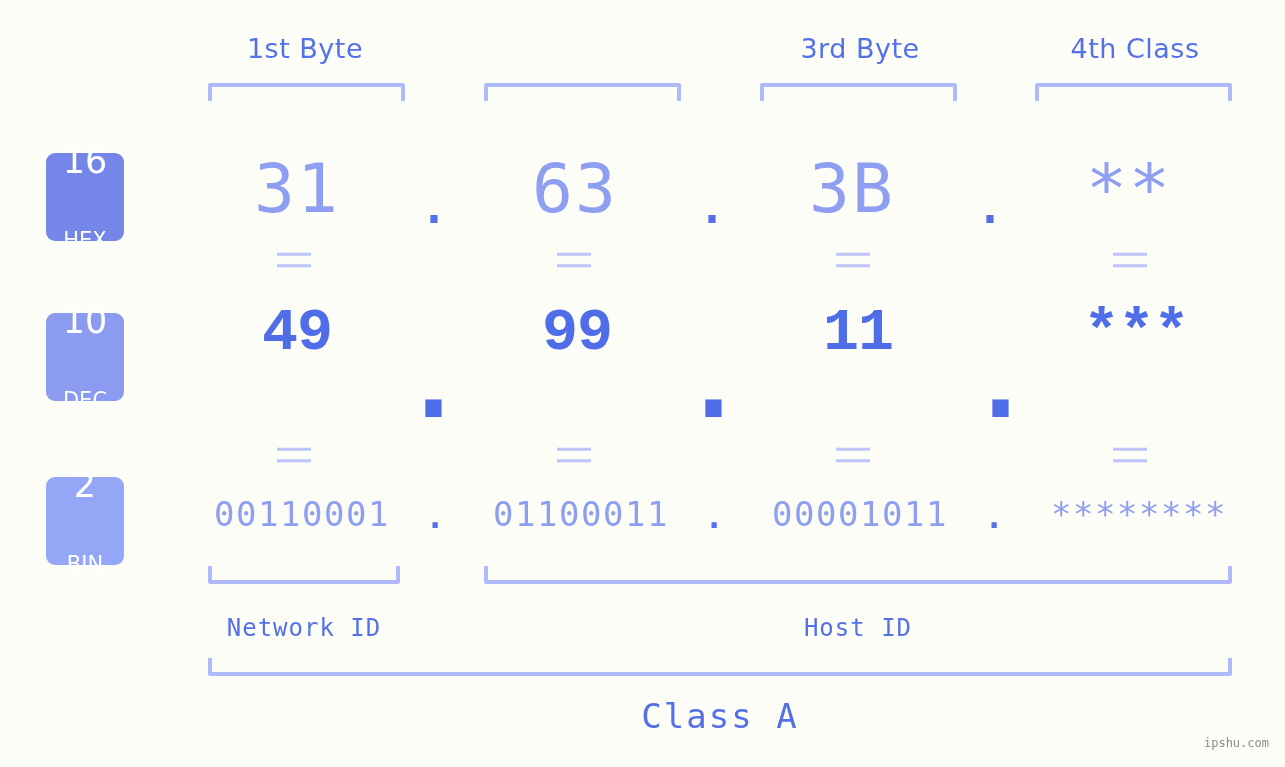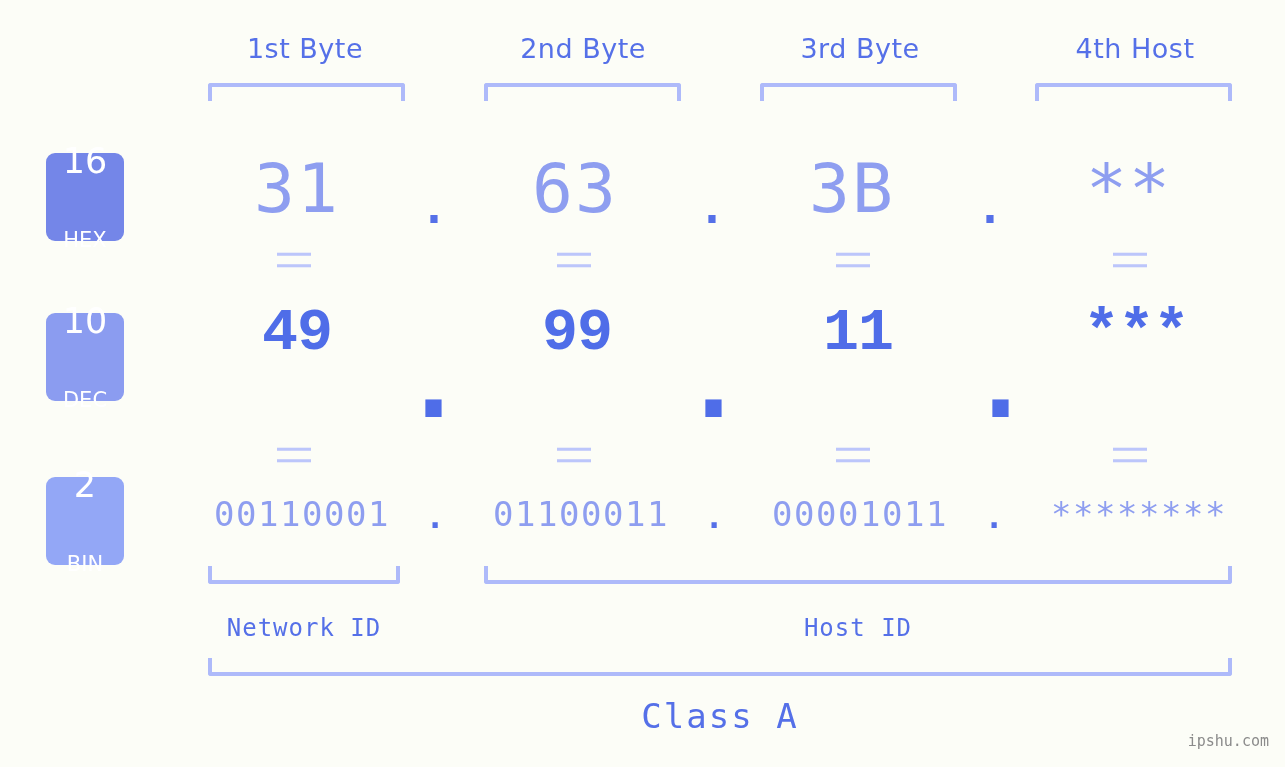--- a/index.html
+++ b/index.html
@@ -180,34 +180,33 @@
     white-space: nowrap;
     letter-spacing: 2px;
   }
 
   
   .watermark {
     position: absolute;
     right: 16px;
     bottom: 17px;
     font-family: "DejaVu Sans Mono", monospace;
-    font-size: 15px;
+    font-size: 12px;
     color: #8b8b8b;
     letter-spacing: 0px;
   }
 </style>
 </head>
 <body>
 
 <div class="canvas">
 
   <div class="byte-label" style="left:205px; width:200px;">1st Byte</div>
-  <div class="byte-label" style="left:483px; width:200px;">2nd Byte</div>
   <div class="byte-label" style="left:760px; width:200px;">3rd Byte</div>
-  <div class="byte-label" style="left:1035px; width:200px;">4th Host</div>
+  <div class="byte-label" style="left:1035px; width:200px;">4th Class</div>
 
   <div class="bracket-top" style="left:208px; width:197px;"></div>
   <div class="bracket-top" style="left:484px; width:197px;"></div>
   <div class="bracket-top" style="left:760px; width:197px;"></div>
   <div class="bracket-top" style="left:1035px; width:197px;"></div>
 
   <div class="badge" id="badge-hex">
     <span class="num">16</span>
     <span class="sys">HEX</span>
   </div>

